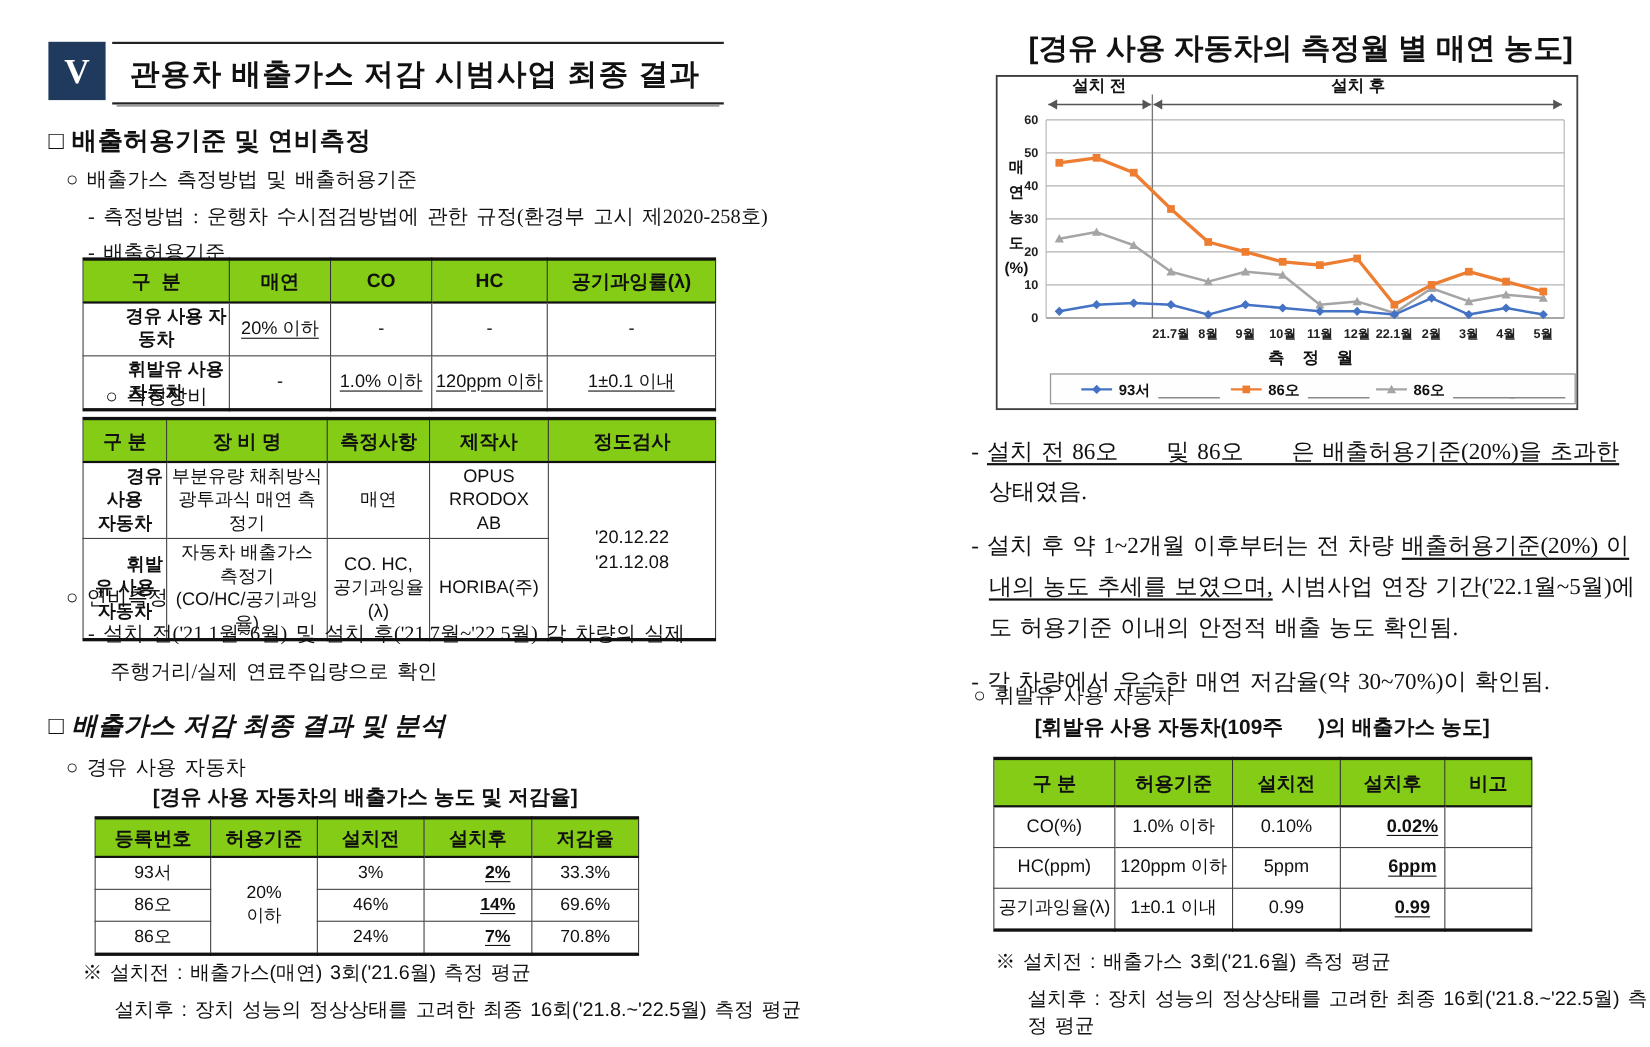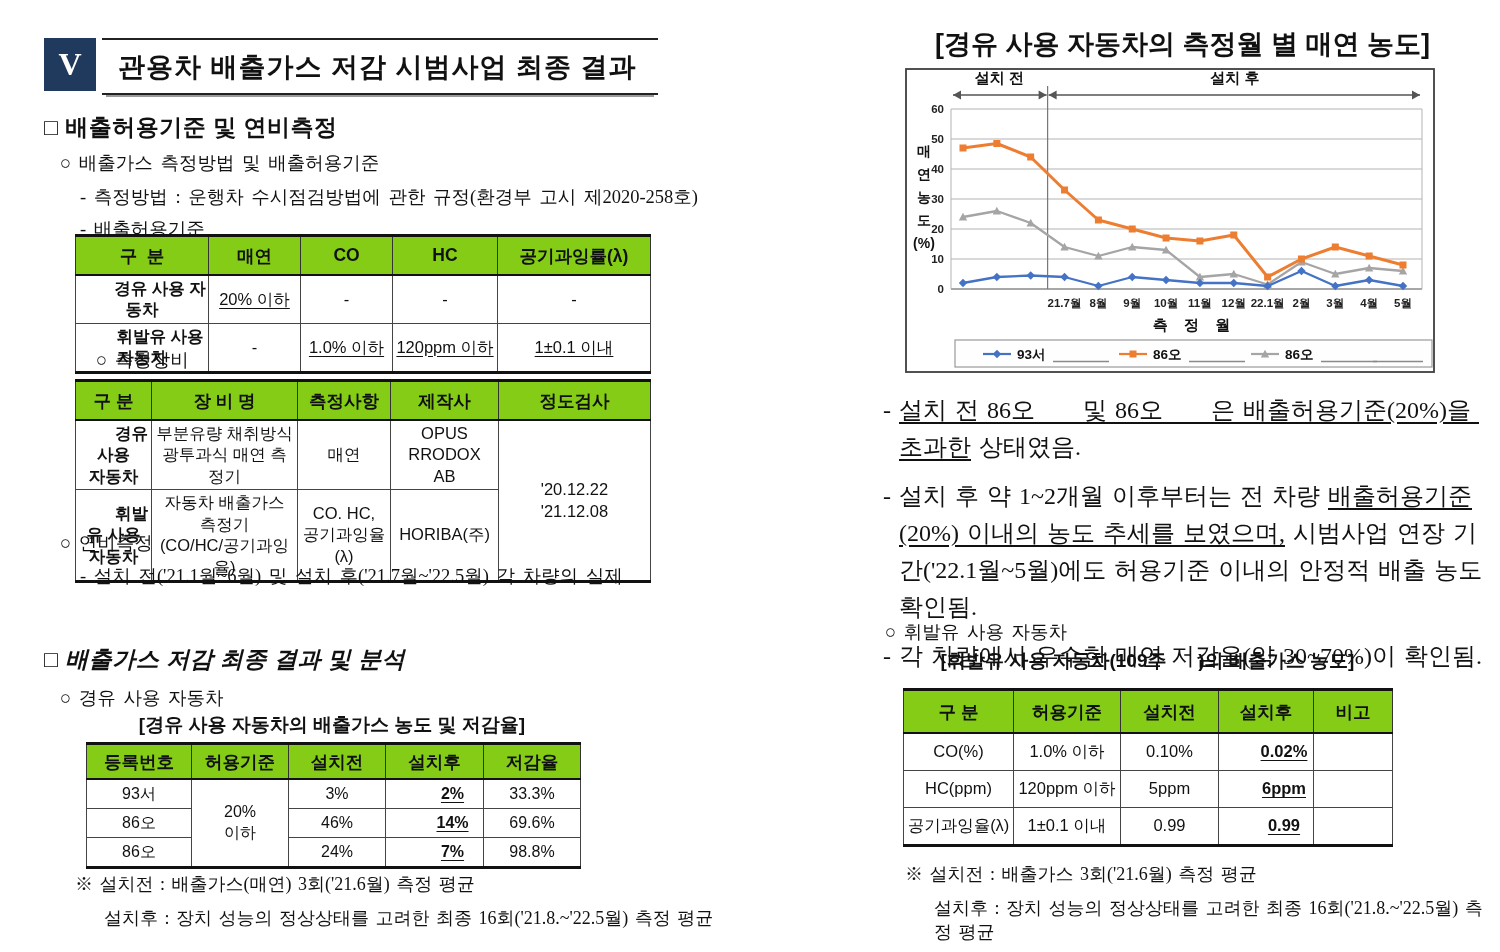--- a/index.html
+++ b/index.html
@@ -6,25 +6,25 @@
   .page{position:relative;width:1500px;height:952px;background:#ffffff;color:#111;
         font-family:"Liberation Sans","DejaVu Sans",sans-serif;overflow:hidden;}
   .abs{position:absolute;}
 
   .badge{background:#203a5e;color:#fff;display:flex;align-items:center;justify-content:center;
          font-family:"Liberation Serif","DejaVu Serif",serif;font-weight:700;font-size:32px;}
   .title-box{border-top:2px solid #222;border-bottom:2px solid #222;box-shadow:0 6px 0 -4px #9a9a9a;
              display:flex;align-items:center;padding-left:16px;font-weight:700;font-size:27px;letter-spacing:1px;}
   .h-section{font-weight:700;font-size:23px;letter-spacing:0.5px;}
   .body-line{font-family:"Liberation Serif","DejaVu Serif",serif;font-size:18.5px;word-spacing:3px;white-space:pre-wrap;}
-  .note-line{font-family:Liberation Serif, serif;font-size:18px;word-spacing:2px;white-space:pre-wrap;}
+  .note-line{font-family:Liberation Sans, sans-serif;font-size:18px;word-spacing:2px;white-space:pre-wrap;}
   .tbl-title{font-weight:700;font-size:19px;text-align:center;white-space:pre-wrap;}
   .chart-title{font-weight:700;font-size:27px;text-align:right;}
 
-  .bullets .bullet{font-family:"Liberation Serif","DejaVu Serif",serif;font-size:24px;line-height:37px;
+  .bullets .bullet{font-family:"Liberation Serif","DejaVu Serif",serif;font-size:21px;line-height:37px;
                    padding-left:16px;text-indent:-16px;margin-bottom:12px;white-space:pre-wrap;word-spacing:2px;}
   .u-seg{text-decoration:underline;text-underline-offset:4px;}
 
   .doc-table{border-collapse:collapse;table-layout:fixed;width:100%;
              border-top:3px solid #111;border-bottom:3px solid #111;}
   .doc-table th{background:#84cc16;border:1px solid #333;border-bottom:2.4px solid #111;
                 font-size:17.5px;font-weight:700;padding:2px;white-space:pre-wrap;}
   .doc-table td{border:1px solid #444;font-size:16.5px;text-align:center;vertical-align:middle;
                 padding:2px;white-space:pre-line;line-height:1.3;}
   .cell-u{text-decoration:underline;text-underline-offset:3px;}
@@ -131,20 +131,21 @@
             <td><span>CO. HC,
 공기과잉율(λ)</span></td>
             <td><span>HORIBA(주)</span></td>
           </tr>
         </tbody>
       </table>
     </div>
 
   <div class="abs body-line" style="left:60px;top:530px;">○ 연비측정</div>
   <div class="abs body-line" style="left:80px;top:563px;">- 설치 전('21.1월~6월) 및 설치 후('21.7월~'22.5월) 각 차량의 실제</div>
+  <div class="abs body-line" style="left:100px;top:597px;">주행거리/실제 연료주입량으로 확인</div>
 
   <div class="abs h-section" style="left:44px;top:644px;font-style:italic;">□ 배출가스 저감 최종 결과 및 분석</div>
   <div class="abs body-line" style="left:60px;top:685px;">○ 경유 사용 자동차</div>
   <div class="abs tbl-title" style="left:85px;top:712px;width:494px;">[경유 사용 자동차의 배출가스 농도 및 저감율]</div>
 
   <div class="abs" style="left:86px;top:742px;width:494px;">
       <table class="doc-table tbl-diesel_results">
         <colgroup>
           <col style="width: 105px;">
           <col style="width: 97px;">
@@ -173,21 +174,21 @@
           <tr>
             <td><span>86오</span></td>
             <td><span>46%</span></td>
             <td><span class="cell-u cell-b">14%</span></td>
             <td><span>69.6%</span></td>
           </tr>
           <tr>
             <td><span>86오</span></td>
             <td><span>24%</span></td>
             <td><span class="cell-u cell-b">7%</span></td>
-            <td><span>98.8%</span></td>
+            <td><span>70.8%</span></td>
           </tr>
         </tbody>
       </table>
     </div>
 
   <div class="abs note-line" style="left:75px;top:872px;">※ 설치전 : 배출가스(매연) 3회('21.6월) 측정 평균</div>
   <div class="abs note-line" style="left:104px;top:906px;">설치후 : 장치 성능의 정상상태를 고려한 최종 16회('21.8.~'22.5월) 측정 평균</div>
 
   <div class="abs chart-title" style="left:905px;top:26px;width:525px;">[경유 사용 자동차의 측정월 별 매연 농도]</div>
   <div class="abs" style="left:905px;top:68px;"><svg width="530" height="305">

